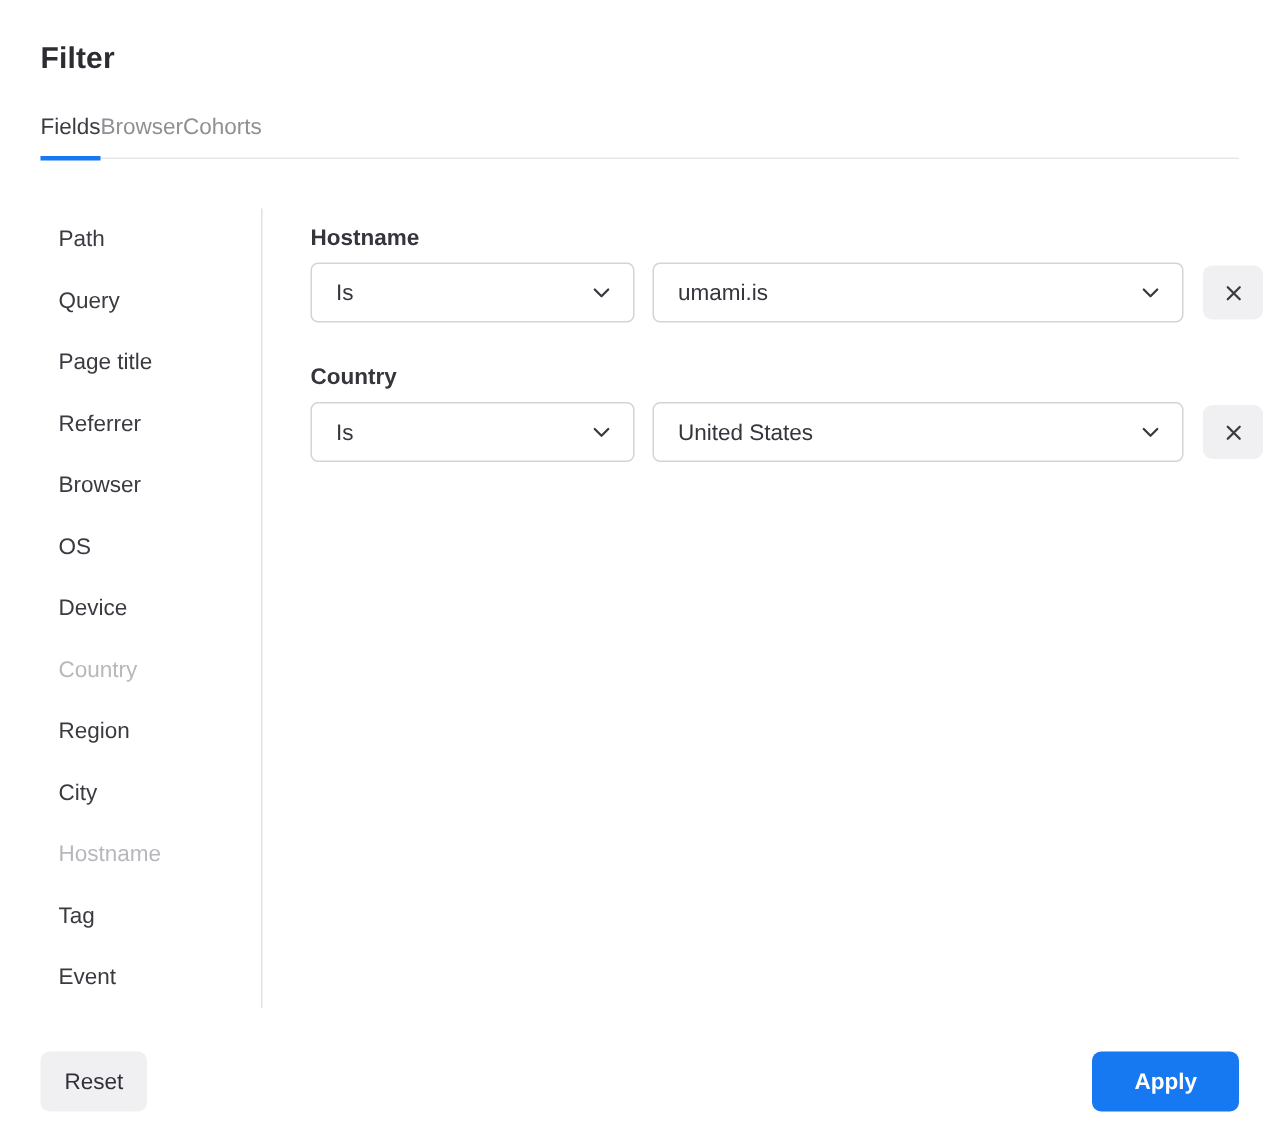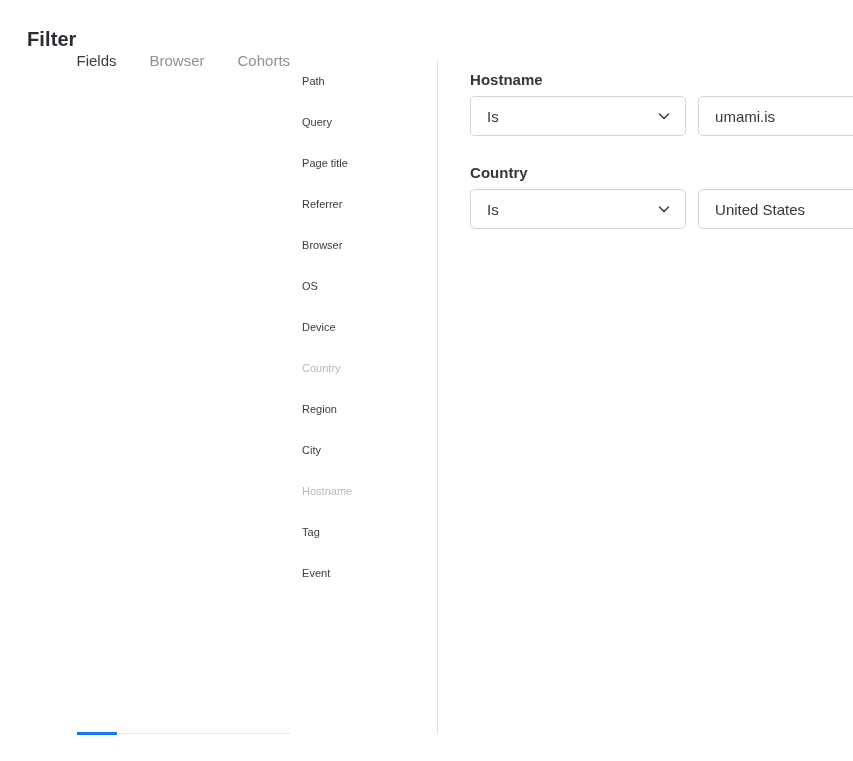--- a/index.html
+++ b/index.html
@@ -3,47 +3,47 @@
 <meta charset="utf-8">
 <style>
   * { box-sizing: border-box; margin: 0; padding: 0; }
   html, body { background: #ffffff; }
   body {
     width: 853px; height: 761px;
     font-family: "Liberation Sans", "DejaVu Sans", sans-serif;
     color: #36373d;
     overflow: hidden;
   }
-  .page { padding: 27px; height: 100%; display: flex; flex-direction: row; }
+  .page { padding: 27px; height: 100%; display: flex; flex-direction: column; }
 
   .dialog-title {
     font-size: 20px; font-weight: 700; color: #2c2d33;
     margin-top: 1px; letter-spacing: 0.1px;
   }
 
   .tabs {
-    display: flex; gap: 33px;
+    display: flex; 
     margin-top: 25px;
     border-bottom: 1px solid #e7e7ea;
   }
   .tab {
     font-size: 15px; color: #8f9095;
     padding-bottom: 11px;
     border-bottom: 3px solid transparent;
     margin-bottom: -2px;
     cursor: pointer;
   }
   .tab.active { color: #3a3b41; border-bottom-color: #1779f2; }
 
   .main { display: flex; margin-top: 33px; }
 
   .sidebar { width: 148px; border-right: 1px solid #e2e2e5; flex-shrink: 0; }
   .sidebar-item {
     height: 41px; display: flex; align-items: center;
-    padding-left: 12px; font-size: 11px; color: #3a3b41; cursor: pointer;
+    padding-left: 12px; font-size: 15px; color: #3a3b41; cursor: pointer;
   }
   .sidebar-item.disabled { color: #b7b8bc; cursor: default; }
 
   .content { flex: 1; padding-left: 32px; }
   .group-label {
     font-size: 15px; font-weight: 700; color: #35363c;
     margin: 11px 0 8px;
   }
   .group + .group .group-label { margin-top: 28px; }
   .filter-row { display: flex; align-items: center; }
@@ -164,17 +164,18 @@
                 </svg>
             </span>
           </button>
         </div>
       </div>
 
     </div>
   </div>
 
   <div class="footer">
+    <button class="btn gray">Reset</button>
     <div class="spacer"></div>
     <button class="btn primary">Apply</button>
   </div>
 
 </div>
 
 </body></html>

